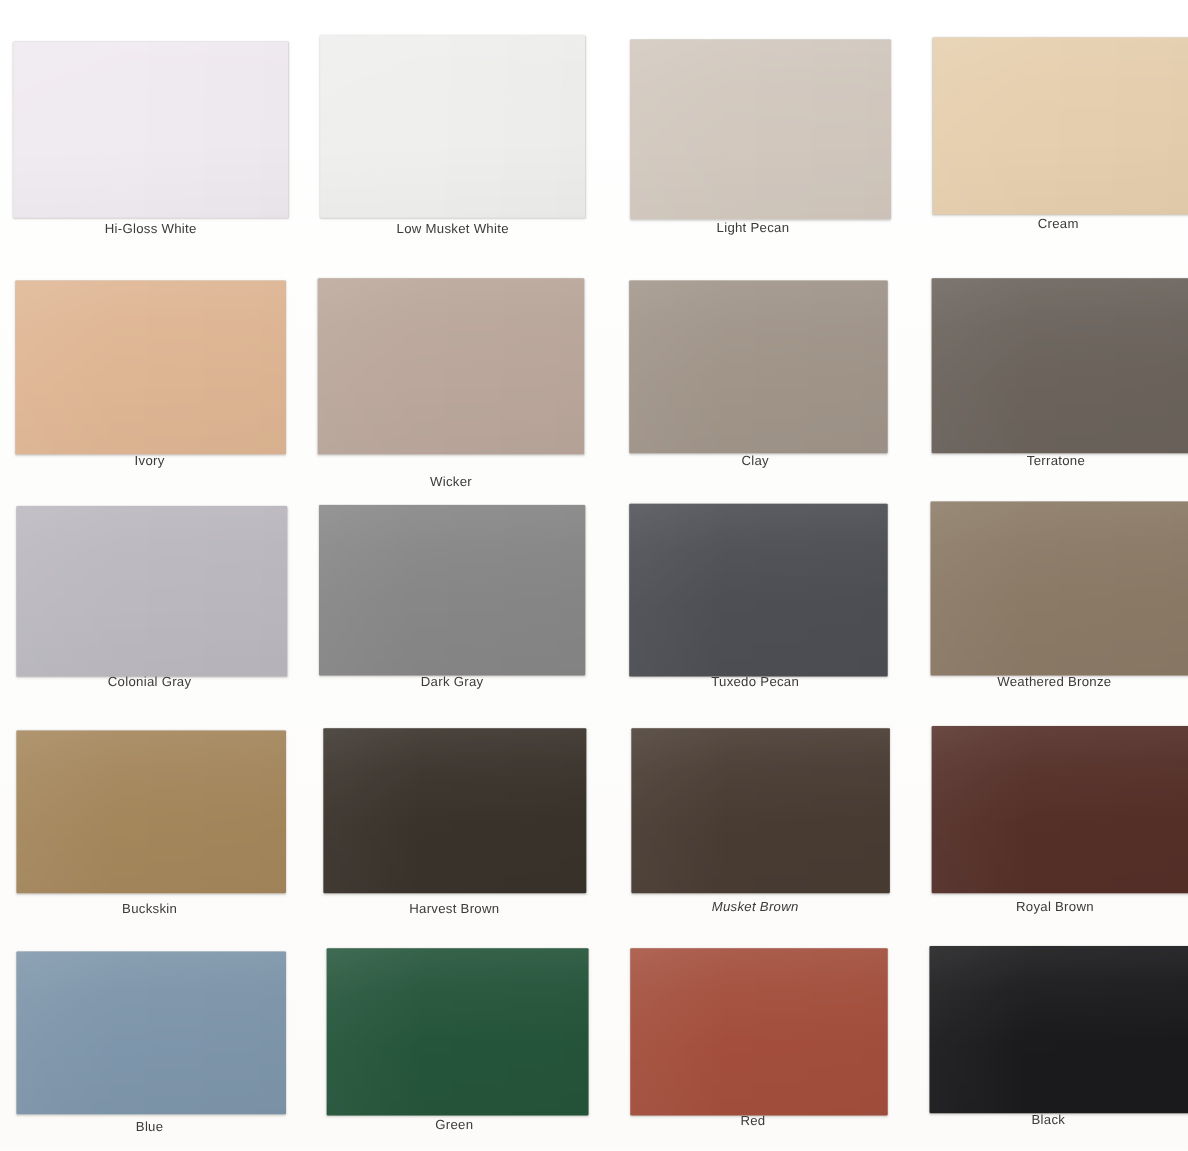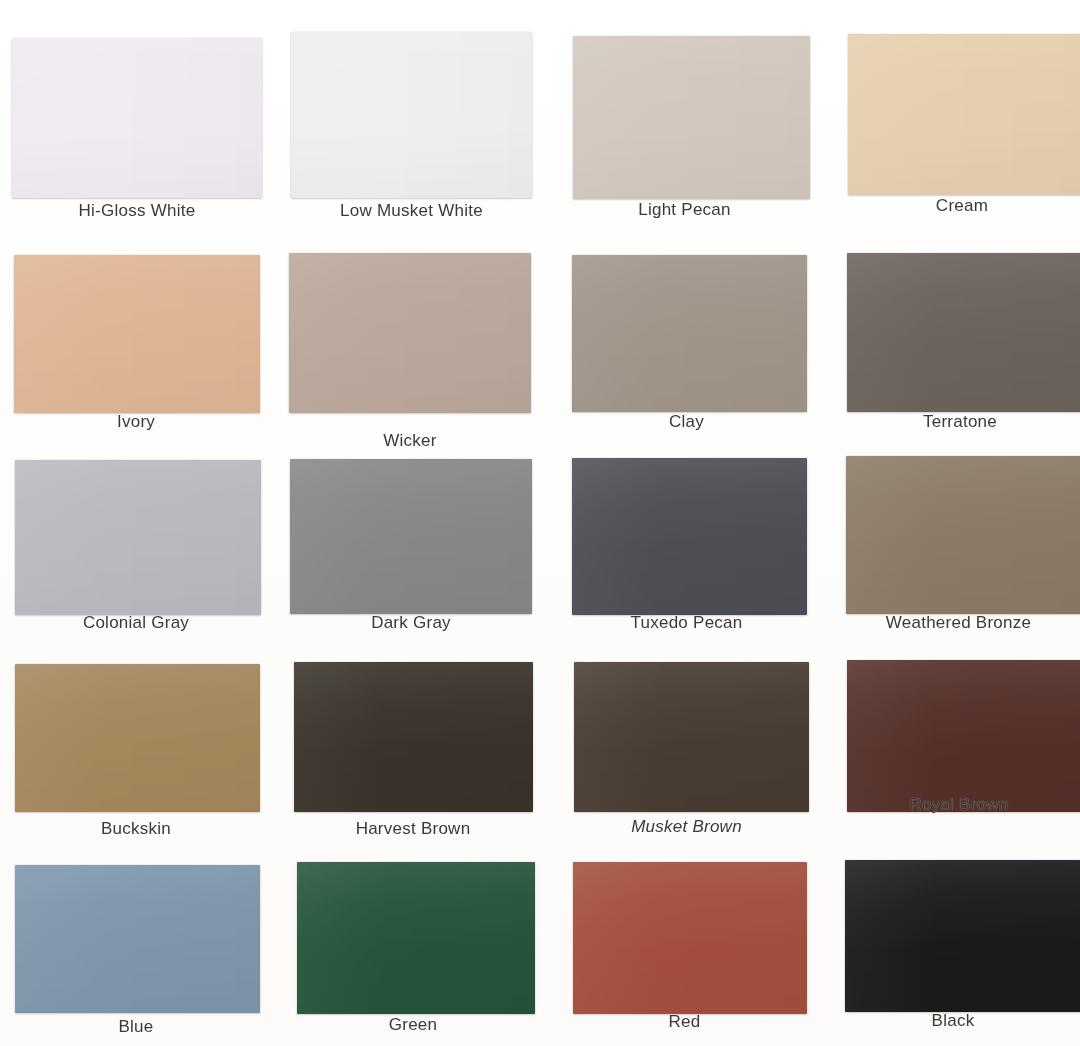--- a/index.html
+++ b/index.html
@@ -55,21 +55,21 @@
         rgba(255,255,255,0.045) 0%,
         rgba(255,255,255,0.000) 38%,
         rgba(0,0,0,0.012) 100%);
     pointer-events: none;
   }
 
   .swatch-label {
     position: absolute;
     text-align: center;
     color: #3b3a38;
-    font-size: 17px;
+    font-size: 12px;
     letter-spacing: 0.25px;
     white-space: nowrap;
     line-height: 1;
     text-shadow: 0 0 1px rgba(255,255,255,0.6);
   }
 </style>
 </head>
 <body>
 
 <div id="chart">
@@ -128,21 +128,21 @@
     <div class="swatch-cell" style="left: 0px; top: 0px;">
       <div class="swatch-chip" style="left: 294px; top: 662px; width: 239px; height: 150px; background: rgb(58, 51, 44);"></div>
       <div class="swatch-label" style="left: 292px; top: 820px; width: 242px;">Harvest Brown</div>
     </div>
     <div class="swatch-cell" style="left: 0px; top: 0px;">
       <div class="swatch-chip" style="left: 574px; top: 662px; width: 235px; height: 150px; background: rgb(73, 60, 51);"></div>
       <div class="swatch-label" style="left: 568px; top: 818px; width: 237px; font-style: italic;">Musket Brown</div>
     </div>
     <div class="swatch-cell" style="left: 0px; top: 0px;">
       <div class="swatch-chip" style="left: 847px; top: 660px; width: 239px; height: 152px; background: rgb(85, 48, 41);"></div>
-      <div class="swatch-label" style="left: 841px; top: 796px; width: 236px;">Royal Brown</div>
+      <div class="swatch-label" style="left: 841px; top: 818px; width: 236px;">Royal Brown</div>
     </div>
     <div class="swatch-cell" style="left: 0px; top: 0px;">
       <div class="swatch-chip" style="left: 15px; top: 865px; width: 245px; height: 148px; background: rgb(126, 150, 171);"></div>
       <div class="swatch-label" style="left: 12px; top: 1018px; width: 248px;">Blue</div>
     </div>
     <div class="swatch-cell" style="left: 0px; top: 0px;">
       <div class="swatch-chip" style="left: 297px; top: 862px; width: 238px; height: 152px; background: rgb(37, 85, 59);"></div>
       <div class="swatch-label" style="left: 292px; top: 1016px; width: 242px;">Green</div>
     </div>
     <div class="swatch-cell" style="left: 0px; top: 0px;">

